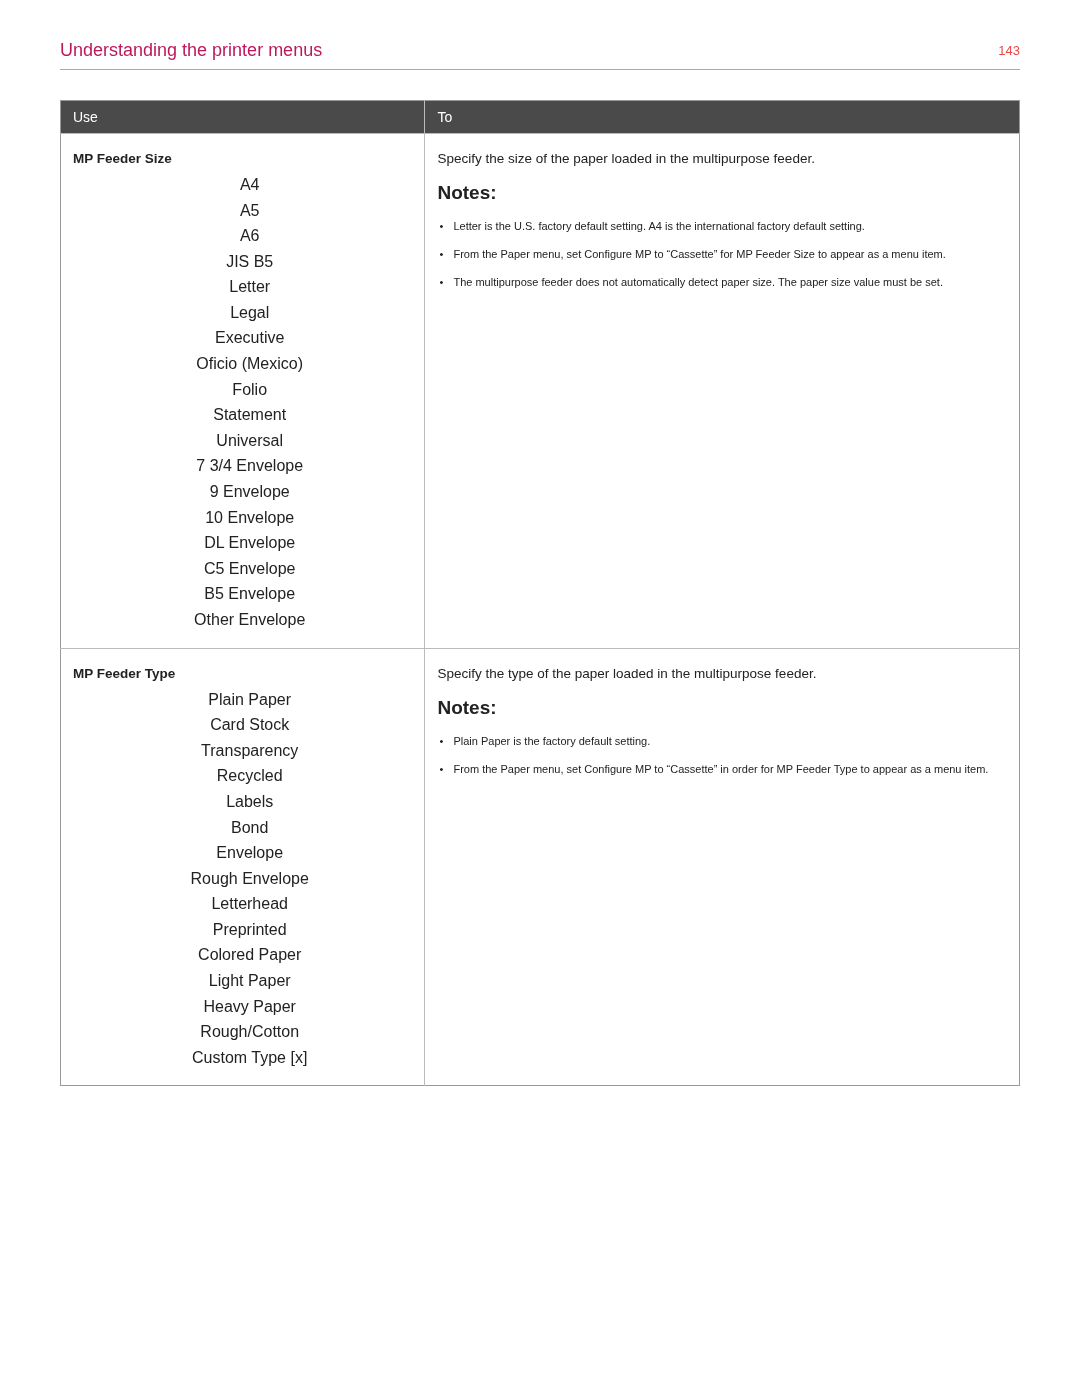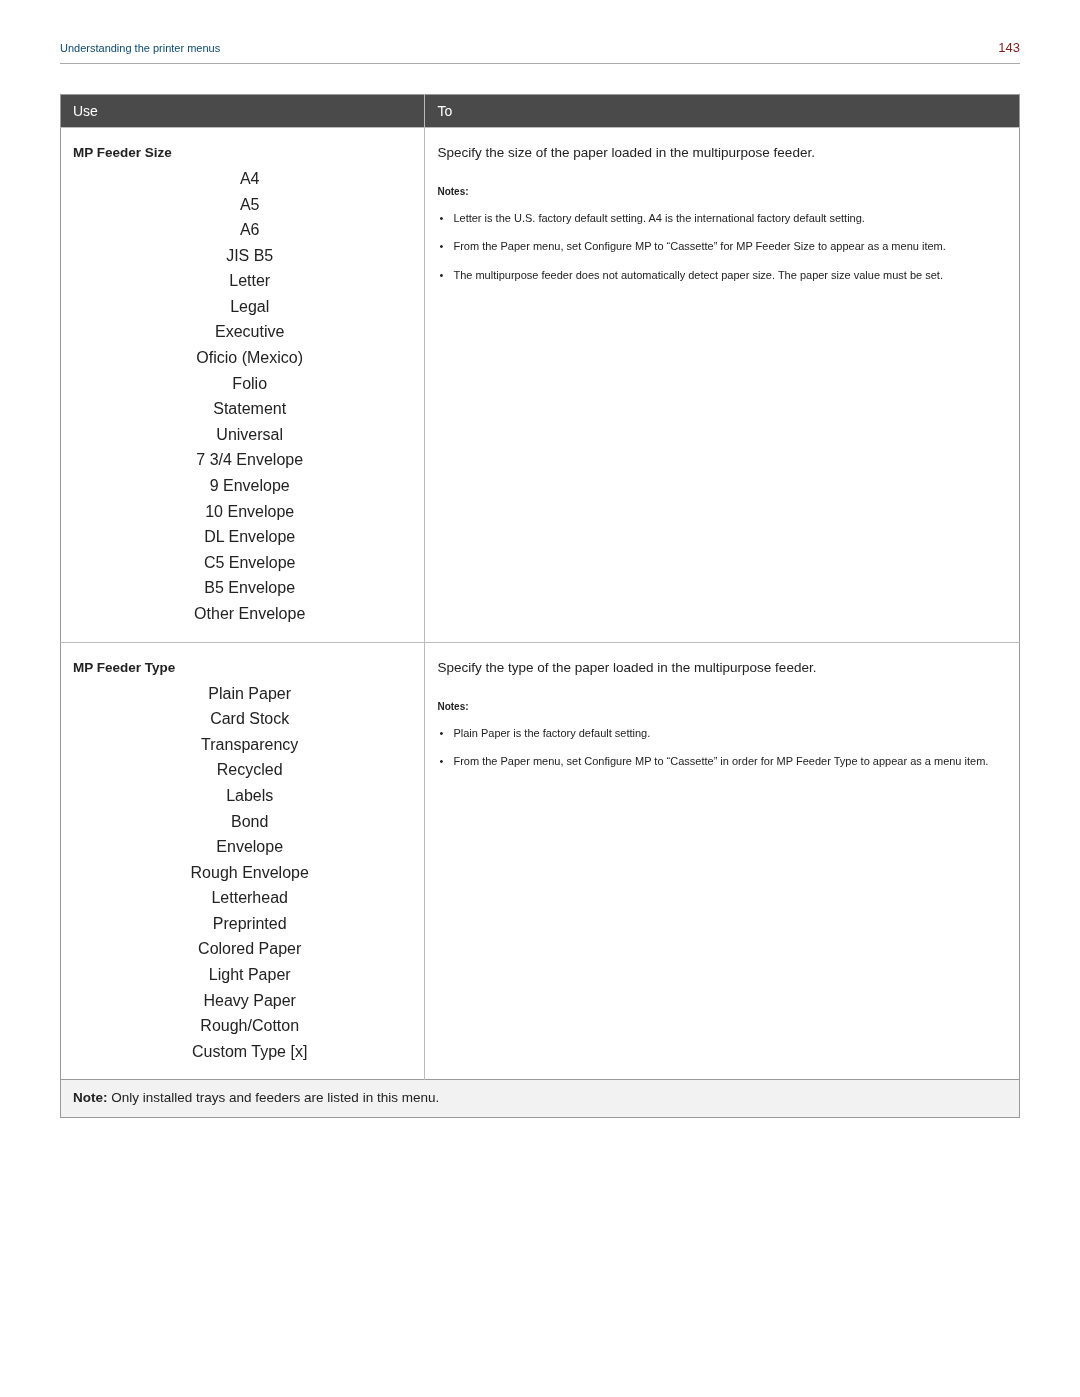--- a/index.html
+++ b/index.html
@@ -14,26 +14,26 @@
     }
     .page-header {
       display: flex;
       justify-content: space-between;
       align-items: center;
       border-bottom: 1px solid #aaa;
       padding-bottom: 8px;
       margin-bottom: 30px;
     }
     .page-header-title {
-      font-size: 11px;
-      color: #0c4a6e;
+      font-size: 18px;
+      color: #be185d;
     }
     .page-header-num {
       font-size: 13px;
-      color: #7f1d1d;
+      color: #ef4444;
     }
     table {
       width: 100%;
       border-collapse: collapse;
       border: 1px solid #999;
     }
     thead tr {
       background-color: #4a4a4a;
       color: #fff;
     }
@@ -68,23 +68,23 @@
       padding-left: 14px;
       list-style: none;
     }
     .item-list li {
       line-height: 1.6;
       font-size: 16px;
       text-align: center;
     }
     .notes-label {
       font-weight: bold;
-      margin-top: 20px;
+      margin-top: 8px;
       margin-bottom: 4px;
-      font-size: 10px;
+      font-size: 19px;
     }
     .bullet-list {
       list-style: none;
       padding-left: 0;
       margin-top: 4px;
     }
     .bullet-list li {
       padding-left: 16px;
       position: relative;
       font-size: 11px;
@@ -182,17 +182,14 @@
         </td>
         <td class="col-to">
           <div>Specify the type of the paper loaded in the multipurpose feeder.</div>
           <div class="notes-label">Notes:</div>
           <ul class="bullet-list">
             <li>Plain Paper is the factory default setting.</li>
             <li>From the Paper menu, set Configure MP to “Cassette” in order for MP Feeder Type to appear as a menu item.</li>
           </ul>
         </td>
       </tr>
-      <tr class="footer-row">
-        <td colspan="2"><span class="note-bold">Note:</span> Only installed trays and feeders are listed in this menu.</td>
-      </tr>
     </tbody>
 </table>
 
 </body></html>

